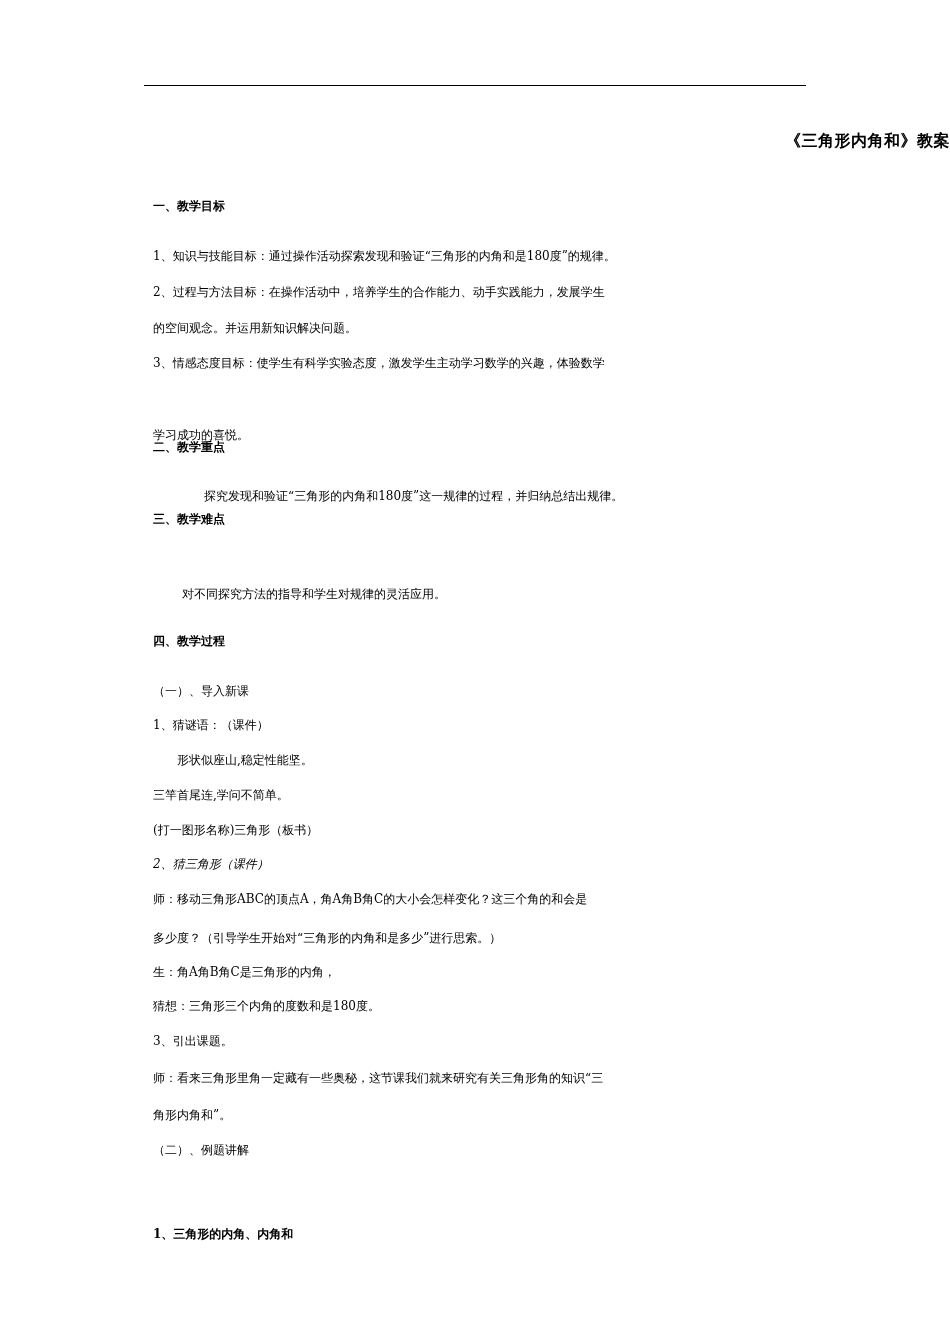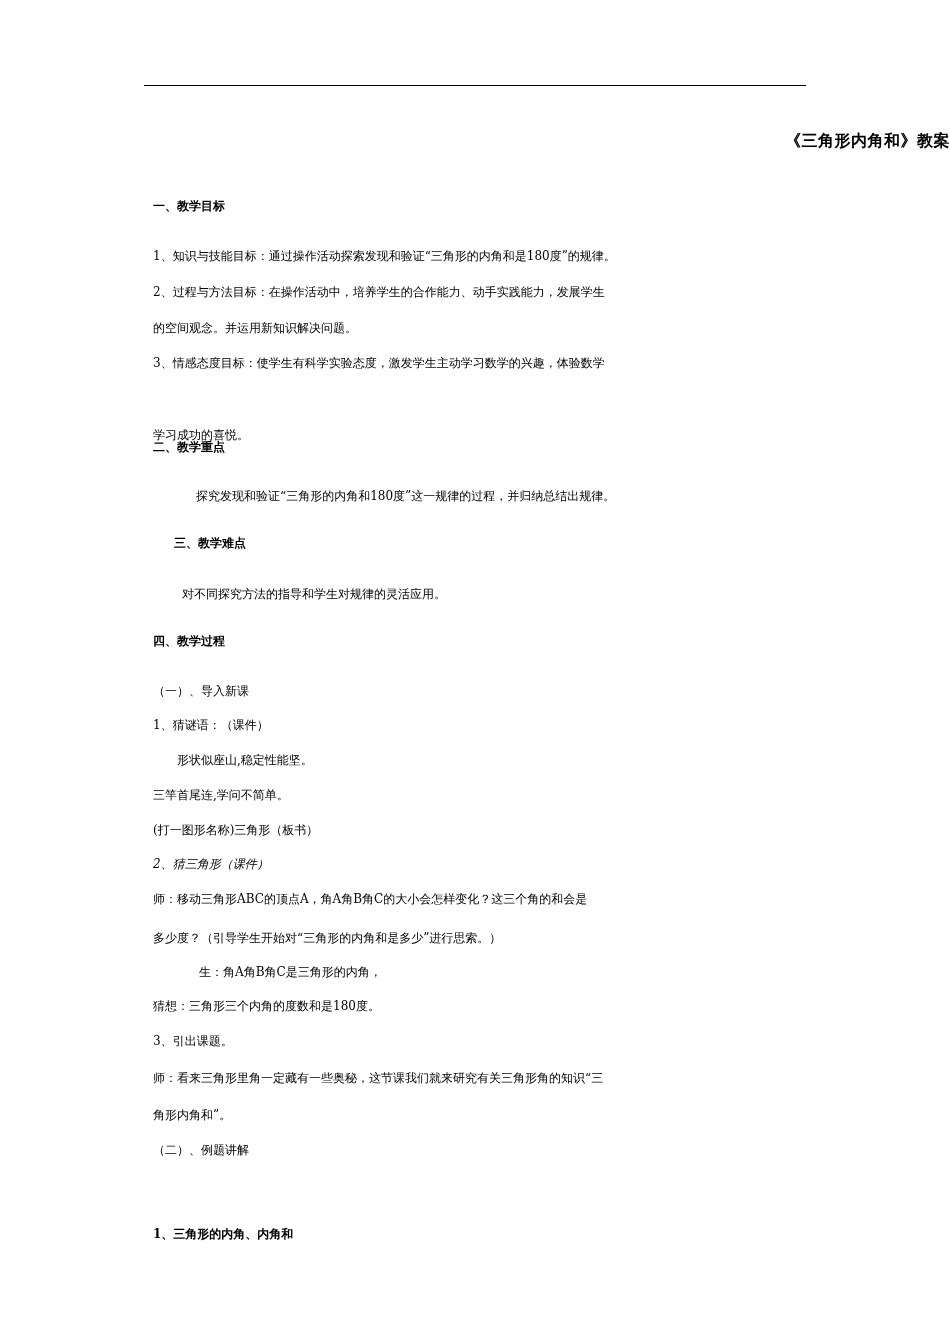--- a/index.html
+++ b/index.html
@@ -44,53 +44,53 @@
       line-height: 30px;
       white-space: nowrap;
     }
     .p {
       position: absolute;
       left: 153px;
       font-size: 12px;
       line-height: 22px;
       white-space: nowrap;
     }
-    .indent2 { left: 196px; }
+    .indent2 { left: 204px; }
     .indent1 { left: 182px; }
   </style>
 </head>
 <body>
 
 <div>
   <div class="header-rule"></div>
 
   <div class="title">《三角形内角和》教案</div>
 
   <div class="h1" style="top:191px;">一、教学目标</div>
   <div class="p" style="top:245px;">1、知识与技能目标：通过操作活动探索发现和验证“三角形的内角和是180度”的规律。</div>
   <div class="p" style="top:281px;">2、过程与方法目标：在操作活动中，培养学生的合作能力、动手实践能力，发展学生</div>
   <div class="p" style="top:317px;">的空间观念。并运用新知识解决问题。</div>
   <div class="p" style="top:352px;">3、情感态度目标：使学生有科学实验态度，激发学生主动学习数学的兴趣，体验数学</div>
   <div class="p" style="top:388px;margin-top:36px;">学习成功的喜悦。</div>
 
   <div class="h1" style="top:432px;">二、教学重点</div>
   <div class="p indent2" style="top:485px;">探究发现和验证“三角形的内角和180度”这一规律的过程，并归纳总结出规律。</div>
 
-  <div class="h1" style="top:528px;margin-left:21px;">三、教学难点</div>
+  <div class="h1" style="top:504px;">三、教学难点</div>
   <div class="p indent1" style="top:583px;">对不同探究方法的指导和学生对规律的灵活应用。</div>
 
   <div class="h1" style="top:626px;">四、教学过程</div>
   <div class="p" style="top:680px;">（一）、导入新课</div>
   <div class="p" style="top:714px;">1、猜谜语：（课件）</div>
   <div class="p" style="top:749px;margin-left:24px;">形状似座山,稳定性能坚。</div>
   <div class="p" style="top:784px;">三竿首尾连,学问不简单。</div>
   <div class="p" style="top:819px;">(打一图形名称)三角形（板书）</div>
   <div class="p" style="top:853px;font-style:italic;">2、猜三角形（课件）</div>
   <div class="p" style="top:888px;">师：移动三角形ABC的顶点A，角A角B角C的大小会怎样变化？这三个角的和会是</div>
   <div class="p" style="top:927px;">多少度？（引导学生开始对“三角形的内角和是多少”进行思索。）</div>
-  <div class="p" style="top:961px;margin-left:46px;">生：角A角B角C是三角形的内角，</div>
+  <div class="p" style="top:961px;">生：角A角B角C是三角形的内角，</div>
   <div class="p" style="top:995px;">猜想：三角形三个内角的度数和是180度。</div>
   <div class="p" style="top:1030px;">3、引出课题。</div>
   <div class="p" style="top:1067px;text-align:right;">师：看来三角形里角一定藏有一些奥秘，这节课我们就来研究有关三角形角的知识“三</div>
   <div class="p" style="top:1104px;">角形内角和”。</div>
   <div class="p" style="top:1139px;">（二）、例题讲解</div>
   <div class="p" style="top:1223px;font-weight:bold;">1、三角形的内角、内角和</div>
 </div>
 
 </body></html>

